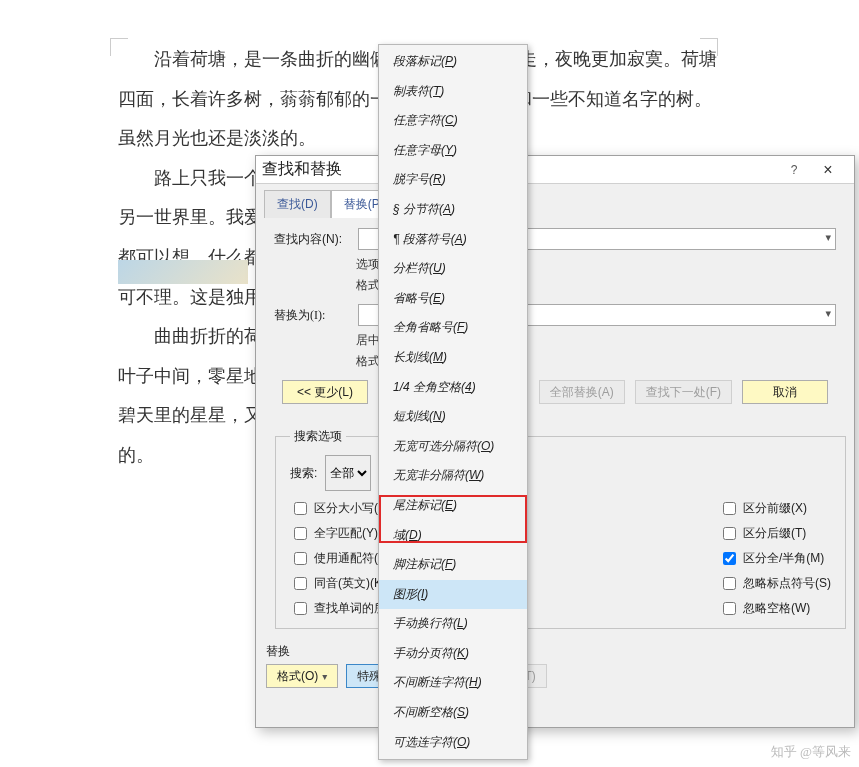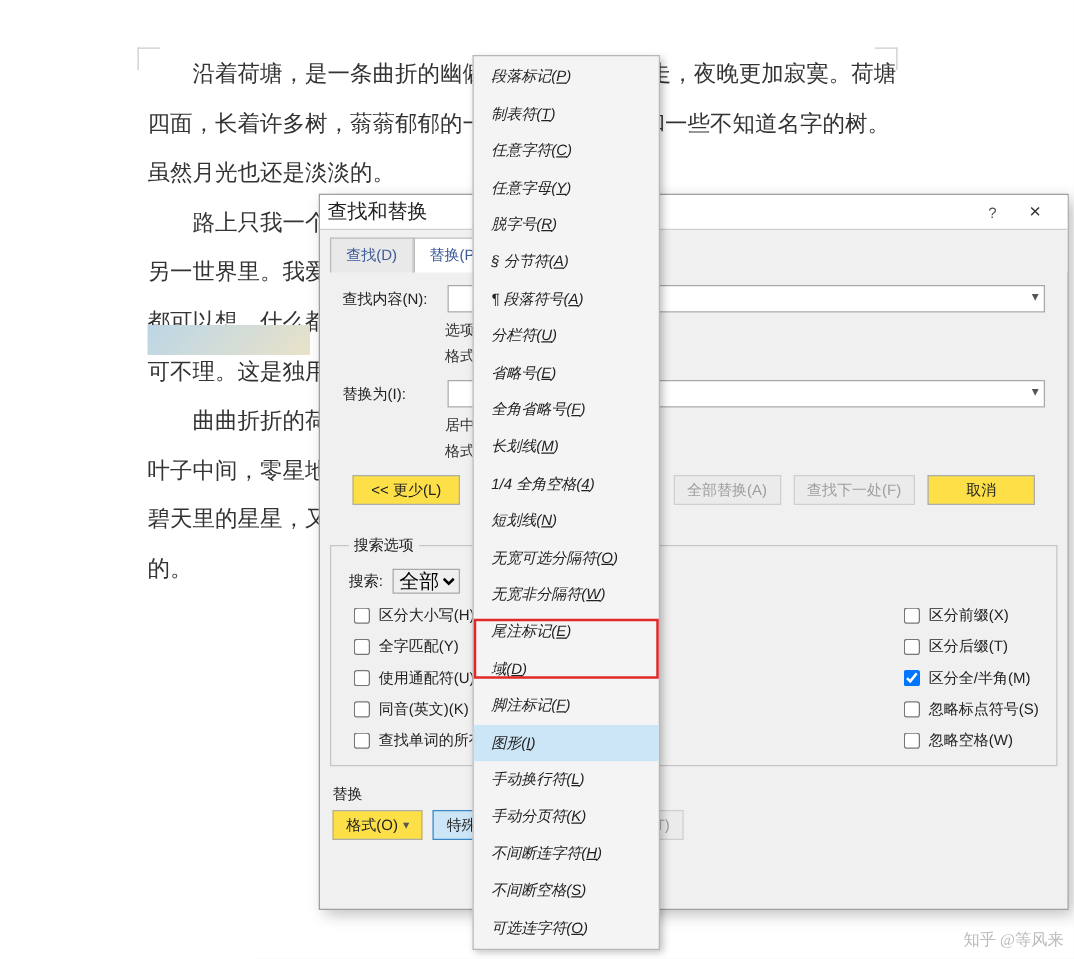--- a/index.html
+++ b/index.html
@@ -72,37 +72,37 @@
   .row .lbl { width:78px; font-size:12px;}
   .combo {
     flex:1; height:22px; border:1px solid #a8a8a8; background:#fff;
     position:relative;
   }
   .combo::after {
     content:"▾"; position:absolute; right:4px; top:2px; color:#555; font-size:11px;
   }
   .small-note { font-size:12px; margin-left:82px; margin-bottom:4px; color:#333;}
   .btn {
-    border:1px solid #adadad; background:#fde047; height:24px;
+    border:1px solid #adadad; background:#fef9c3; height:24px;
     padding:0 10px; font-size:12px; display:inline-flex; align-items:center;
     cursor:pointer;
   }
   .btn.drop::after { content:" ▾"; font-size:10px; color:#555; margin-left:4px;}
   .btn.active { background:#cde6f7; border-color:#3b87c8; }
   .btn.disabled { color:#9e9e9e; background:#ebebeb; border-color:#cfcfcf;}
   .btnrow { display:flex; justify-content:flex-end; gap:10px; padding:6px 8px 6px 8px;}
   .btnrow .btn { min-width:86px; justify-content:center;}
   fieldset.search-opts {
-    border:1px solid #c5c5c5; margin:6px 8px 8px 8px; padding:10px 14px 10px 14px;
+    border:1px solid #c5c5c5; margin:6px 8px 8px 19px; padding:10px 14px 10px 14px;
     font-size:12px;
   }
   fieldset.search-opts legend { padding:0 4px; font-size:12px;}
   .opt-top { display:flex; align-items:center; gap:8px; margin-bottom:8px;}
   .opt-top select {
-    font-size:16px; height:20px; border:1px solid #a8a8a8;
+    font-size:12px; height:36px; border:1px solid #a8a8a8;
   }
   .opt-cols { display:flex; justify-content:space-between; }
   .opt-col { display:flex; flex-direction:column; gap:6px;}
   .chk { display:flex; align-items:center; gap:4px; font-size:12px;}
   .chk input { width:13px; height:13px; }
   .replace-group {
     padding:6px 10px 10px 10px; font-size:12px;
   }
   .replace-group .btns { display:flex; gap:8px; margin-top:4px;}
   .menu {
@@ -164,21 +164,21 @@
     </div>
     <div class="small-note">
       <span>选项:</span>
       &nbsp;&nbsp;&nbsp;
       <span>区分全/半角</span>
     </div>
     <div class="small-note">
       <span>格式:</span>
     </div>
 
-    <div class="row" style="margin-top:10px;">
+    <div class="row" style="margin-top:10px;font-family:Liberation Serif, serif;">
       <span class="lbl">替换为(I):</span>
       <div class="combo"></div>
     </div>
     <div class="small-note">
       <span>居中</span>
     </div>
     <div class="small-note">
       <span>格式:</span>
     </div>
 

